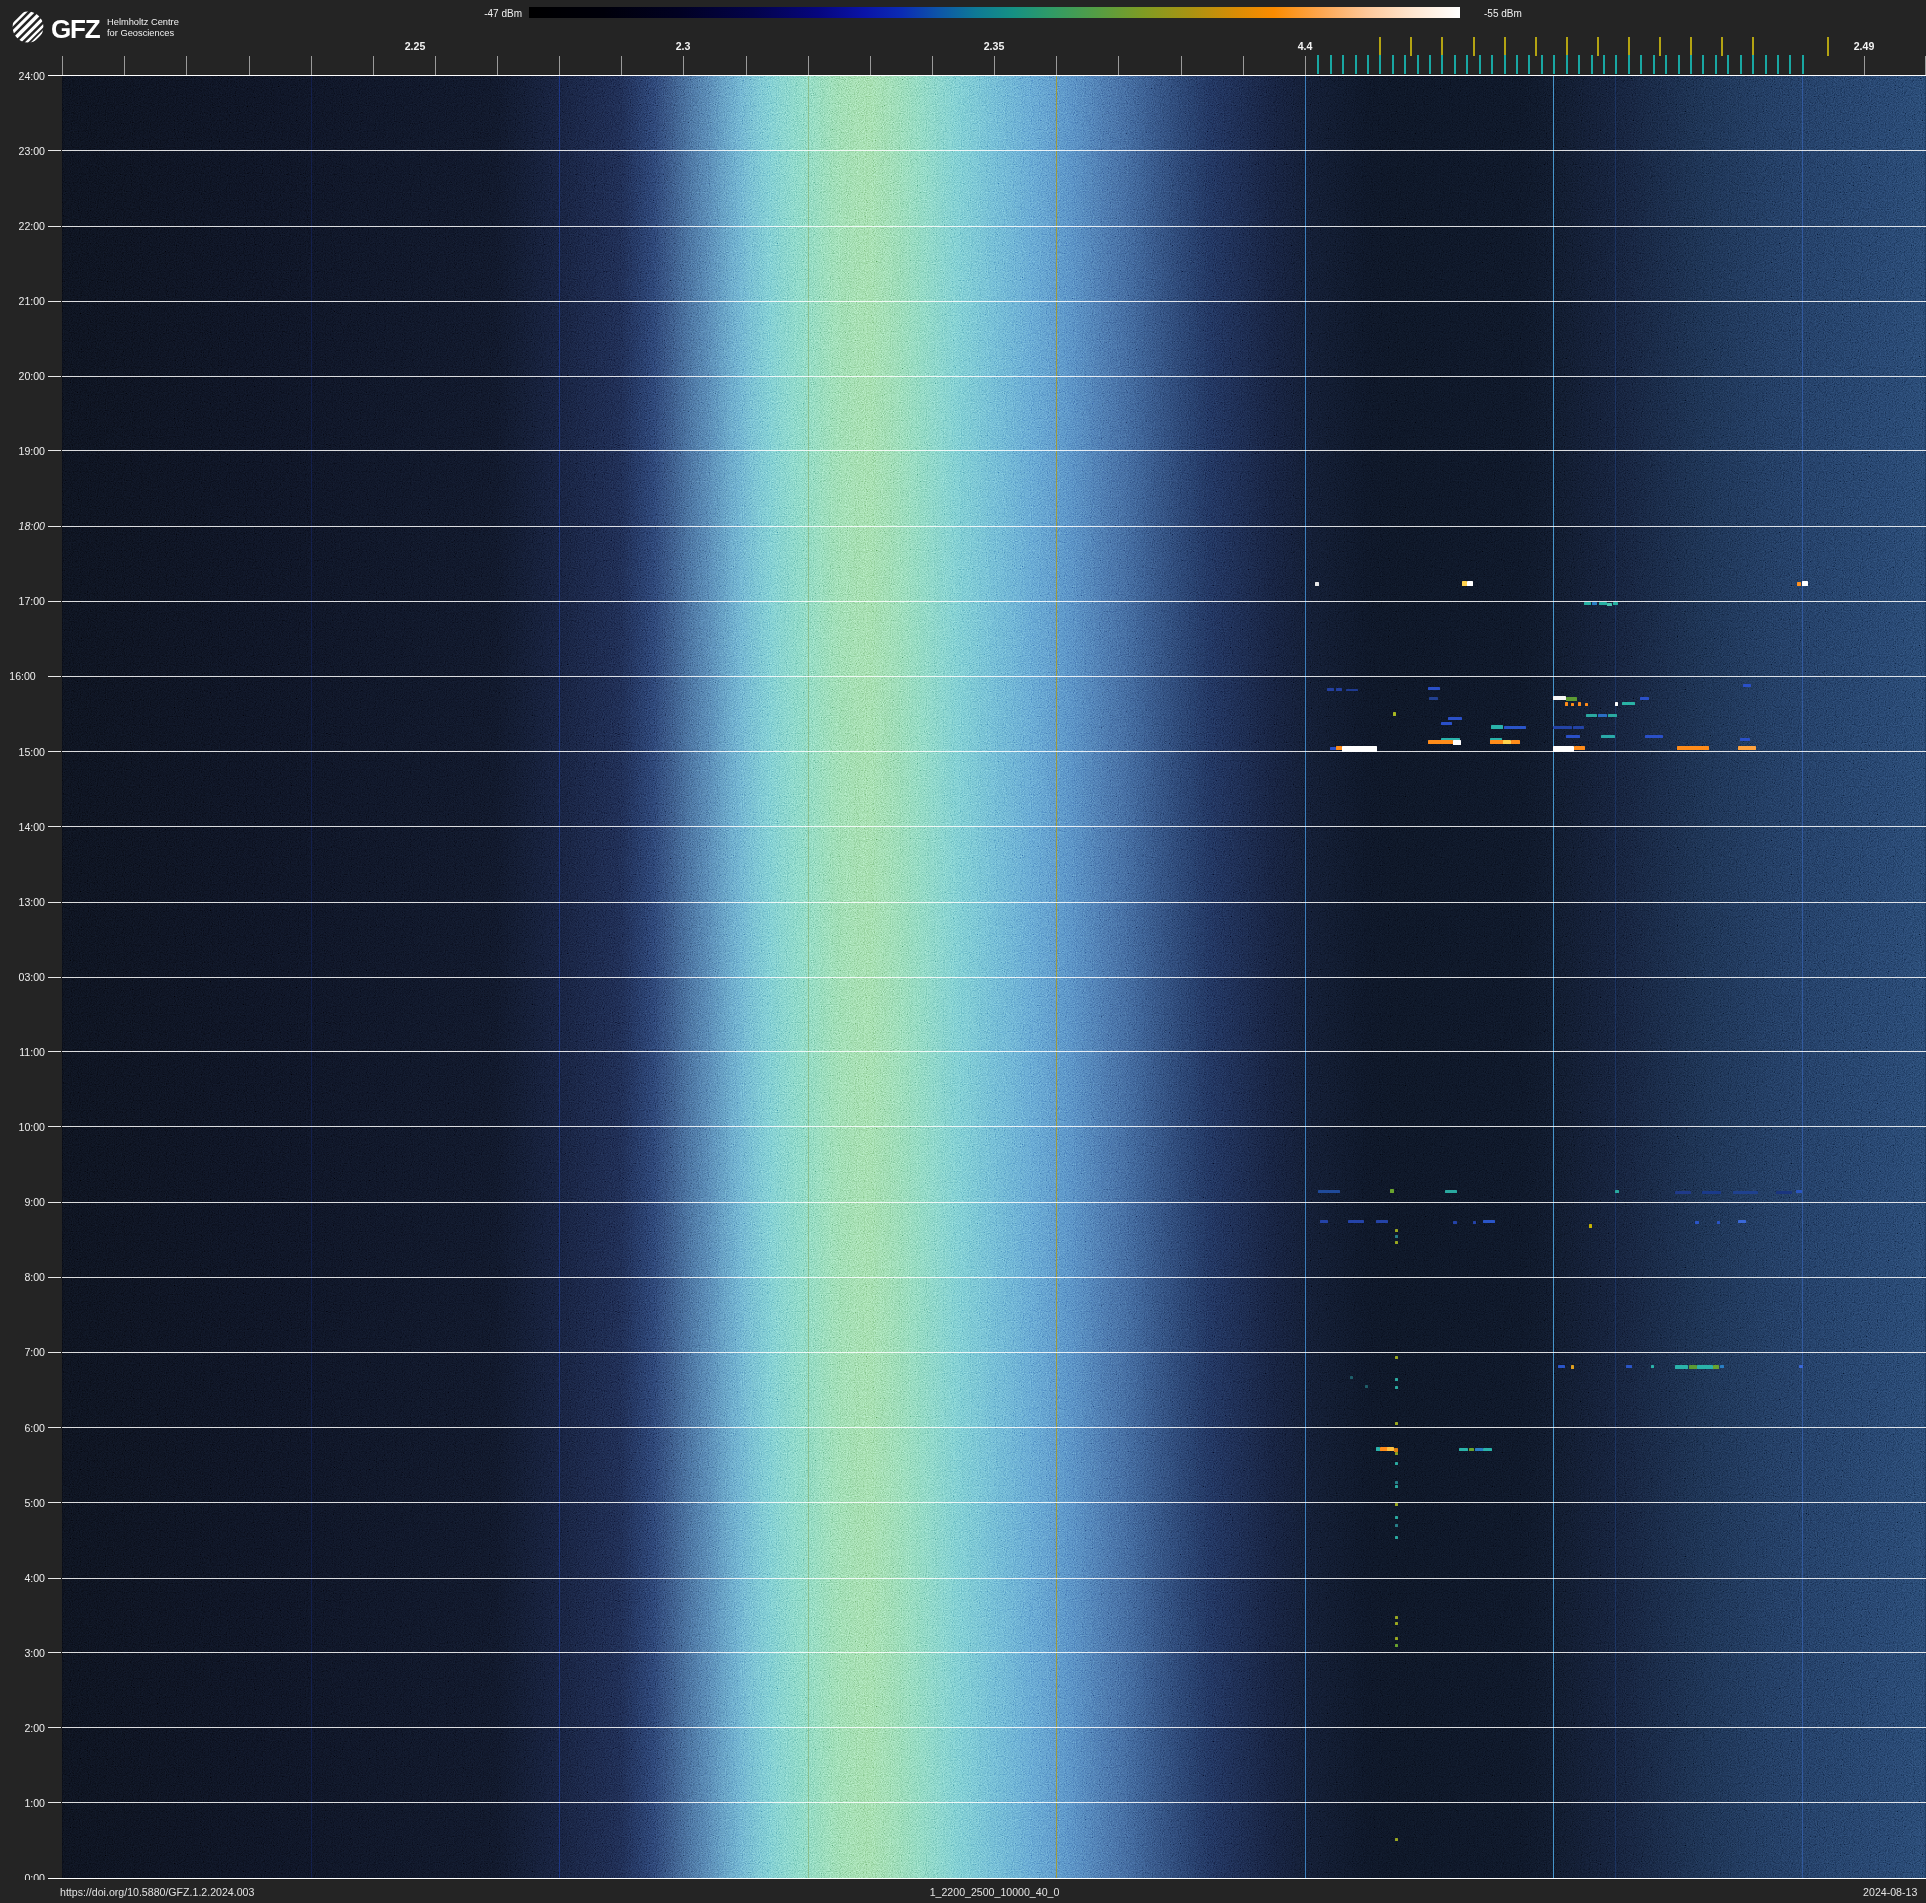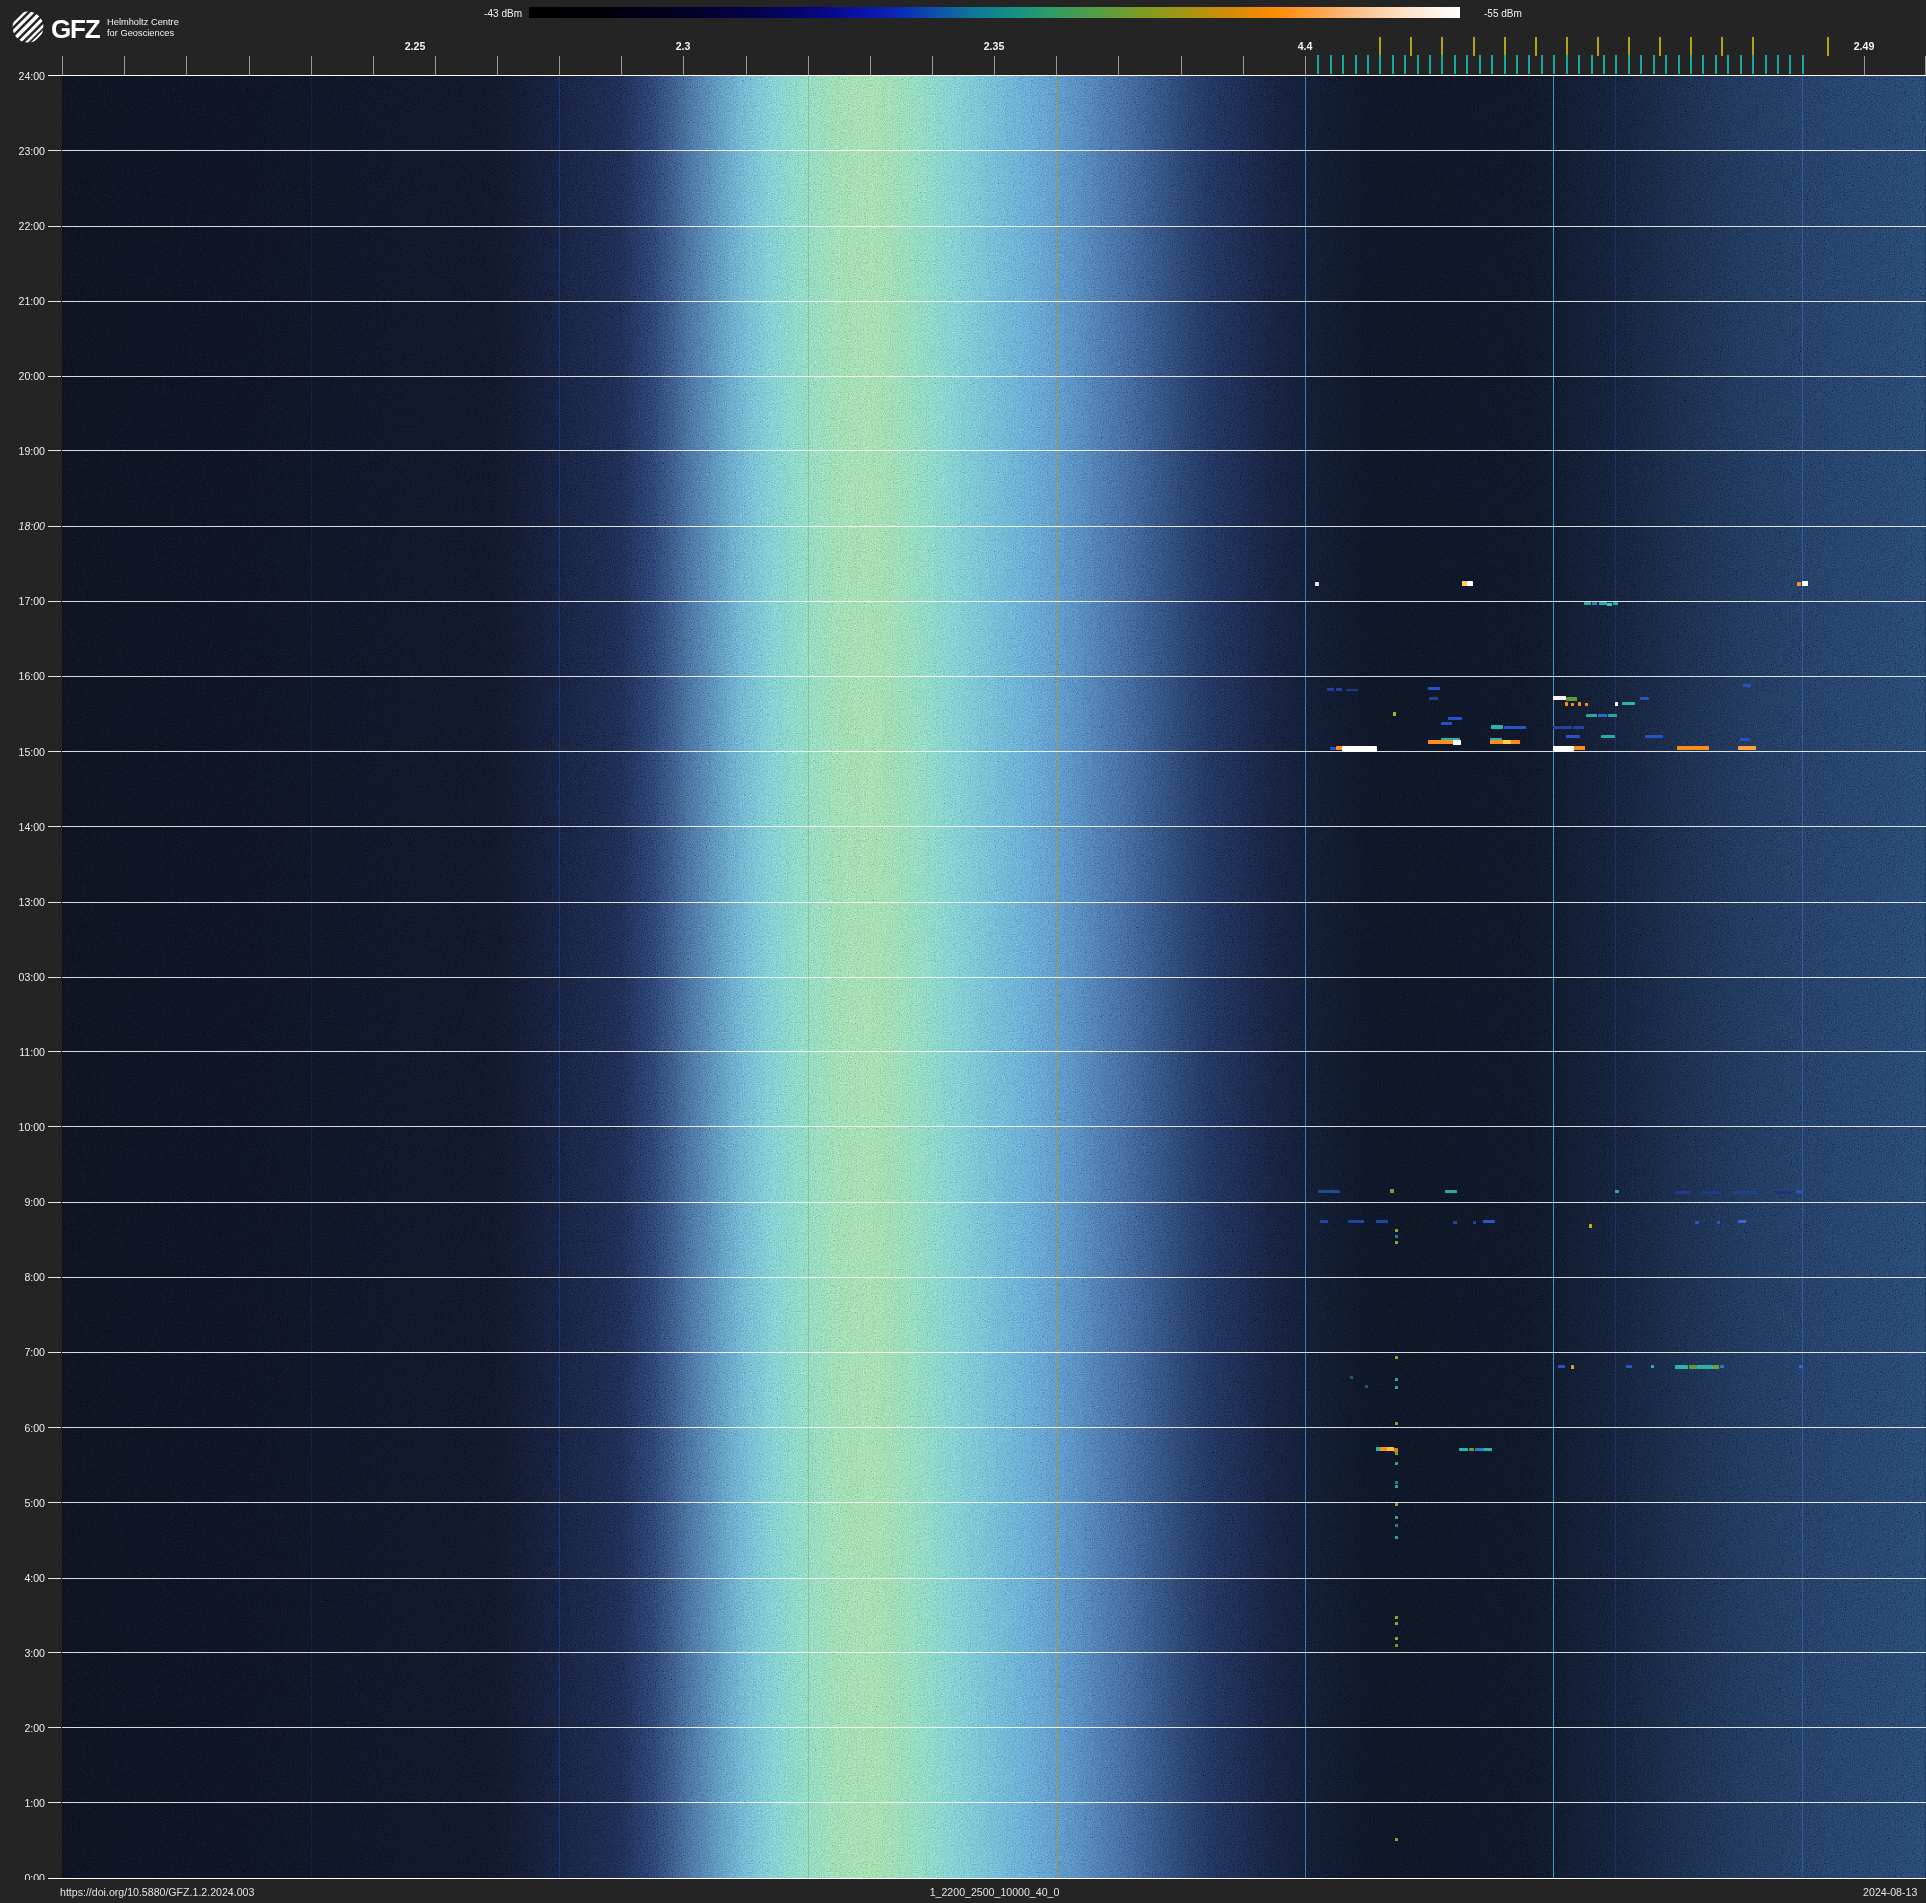--- a/index.html
+++ b/index.html
@@ -68,21 +68,21 @@
       <rect x="-10" y="40" width="72" height="4" fill="#ffffff"></rect>
       <rect x="-10" y="47" width="72" height="3" fill="#ffffff"></rect>
     </g>
   </svg>
   <div id="logo-text">GFZ</div>
   <div id="logo-sub">
     <div>Helmholtz Centre</div>
     <div>for Geosciences</div>
   </div>
 
-  <div id="cb-min">-43 dBm</div>
+  <div id="cb-min">-47 dBm</div>
   <div id="colorbar"></div>
   <div id="cb-max">-55 dBm</div>
 
   <div id="freq-axis">
       <div class="freq-tick" style="left: 62px;"></div>
       <div class="freq-tick" style="left: 124px;"></div>
       <div class="freq-tick" style="left: 186px;"></div>
       <div class="freq-tick" style="left: 249px;"></div>
       <div class="freq-tick" style="left: 311px;"></div>
       <div class="freq-tick" style="left: 373px;"></div>
@@ -173,21 +173,21 @@
       <div class="hour-label" style="top: 295px;">21:00</div>
       <div class="hour-dash" style="top: 301px;"></div>
       <div class="hour-label" style="top: 370px;">20:00</div>
       <div class="hour-dash" style="top: 376px;"></div>
       <div class="hour-label" style="top: 445px;">19:00</div>
       <div class="hour-dash" style="top: 450px;"></div>
       <div class="hour-label" style="top: 520px; font-style: italic;">18:00</div>
       <div class="hour-dash" style="top: 526px;"></div>
       <div class="hour-label" style="top: 595px;">17:00</div>
       <div class="hour-dash" style="top: 601px;"></div>
-      <div class="hour-label" style="top: 670px;">16:00</div>
+      <div class="hour-label" style="top: 670px; text-align: center;">16:00</div>
       <div class="hour-dash" style="top: 676px;"></div>
       <div class="hour-label" style="top: 746px;">15:00</div>
       <div class="hour-dash" style="top: 751px;"></div>
       <div class="hour-label" style="top: 821px;">14:00</div>
       <div class="hour-dash" style="top: 826px;"></div>
       <div class="hour-label" style="top: 896px;">13:00</div>
       <div class="hour-dash" style="top: 902px;"></div>
       <div class="hour-label" style="top: 971px;">03:00</div>
       <div class="hour-dash" style="top: 977px;"></div>
       <div class="hour-label" style="top: 1046px;">11:00</div>

